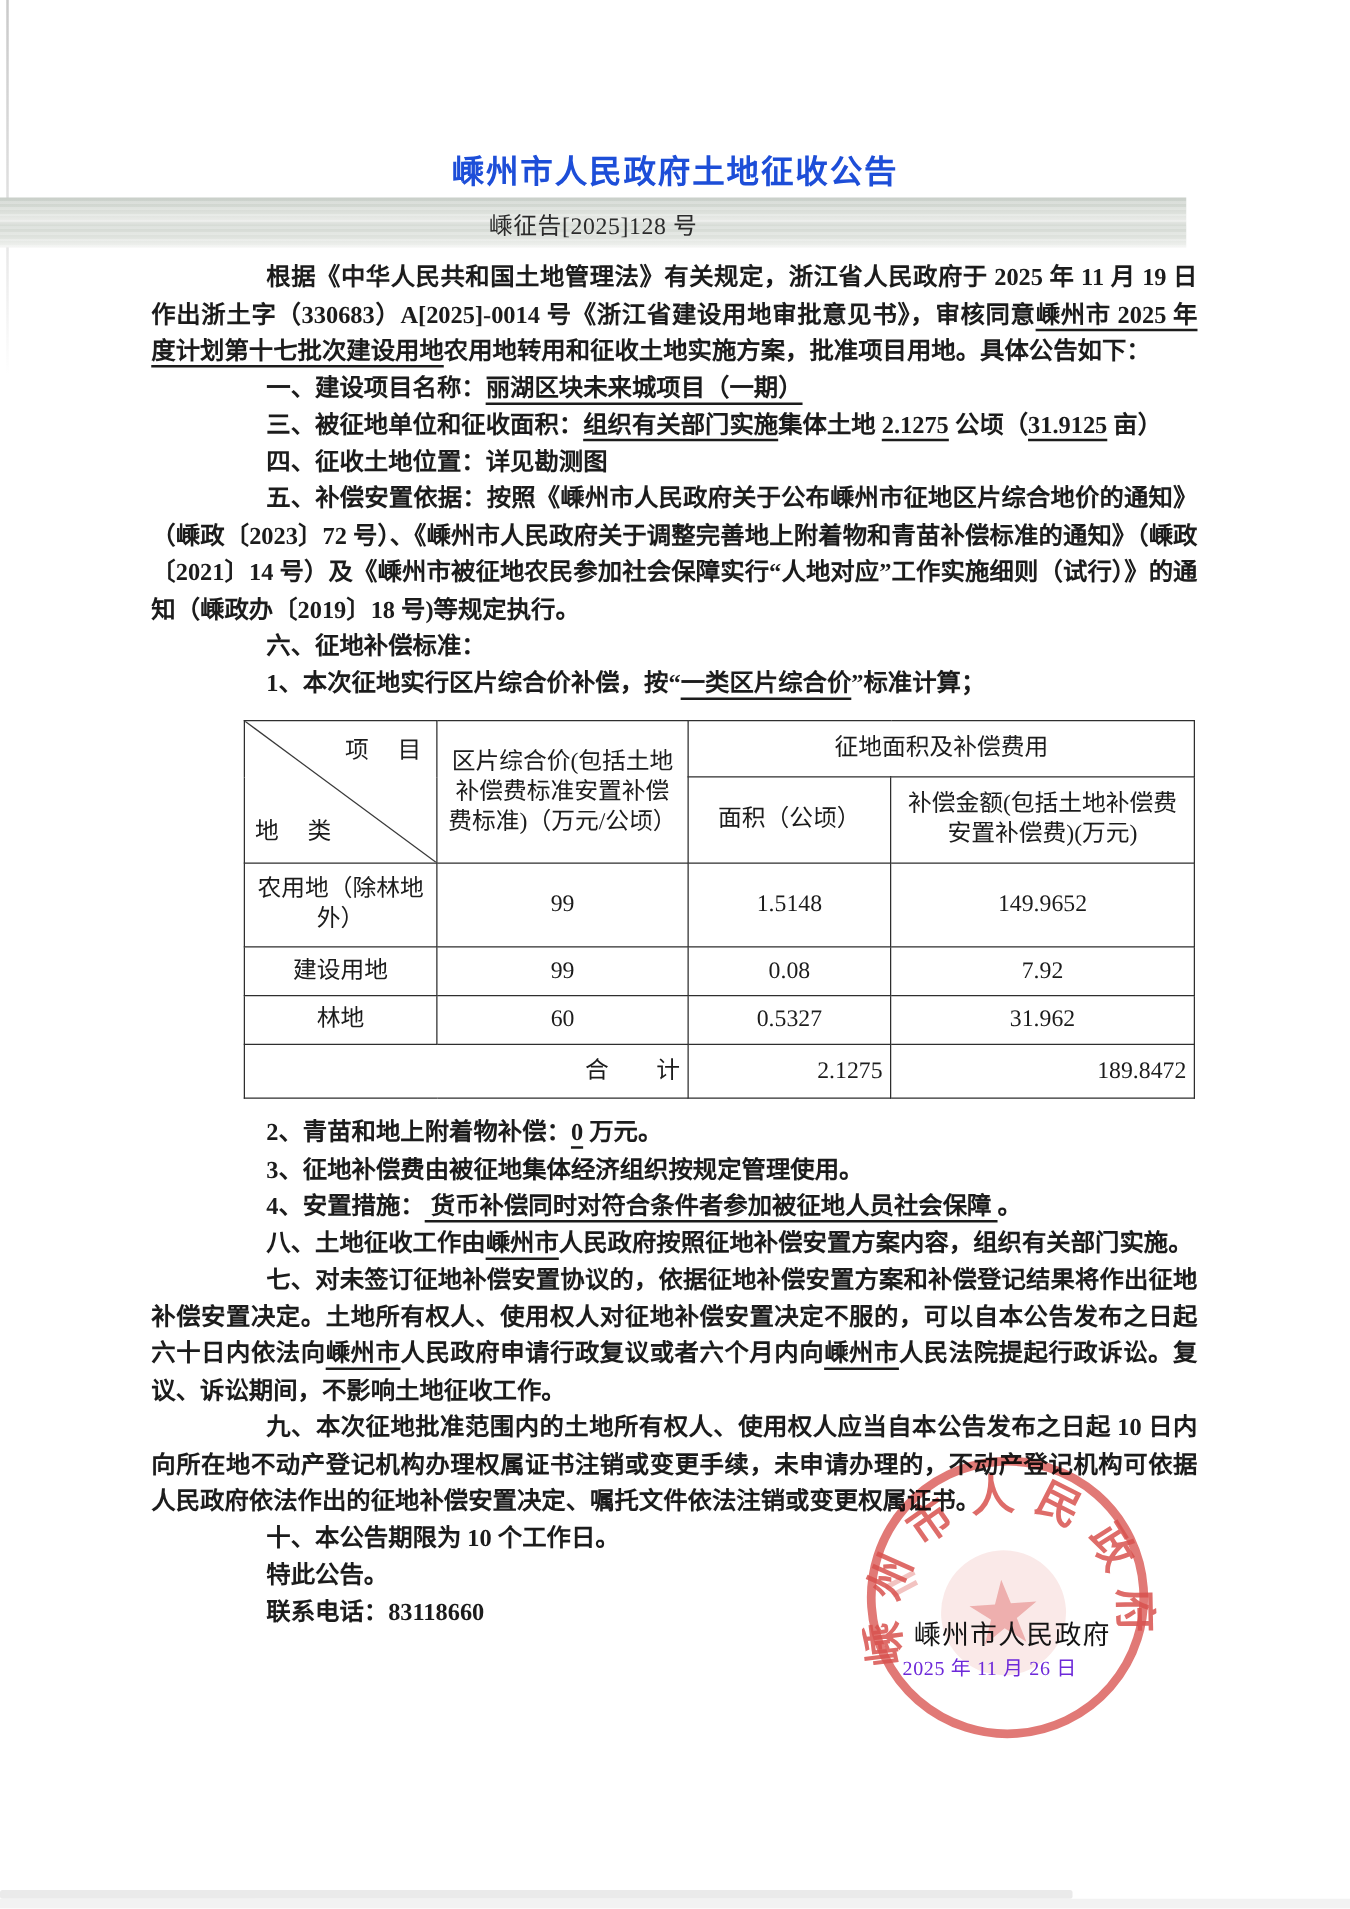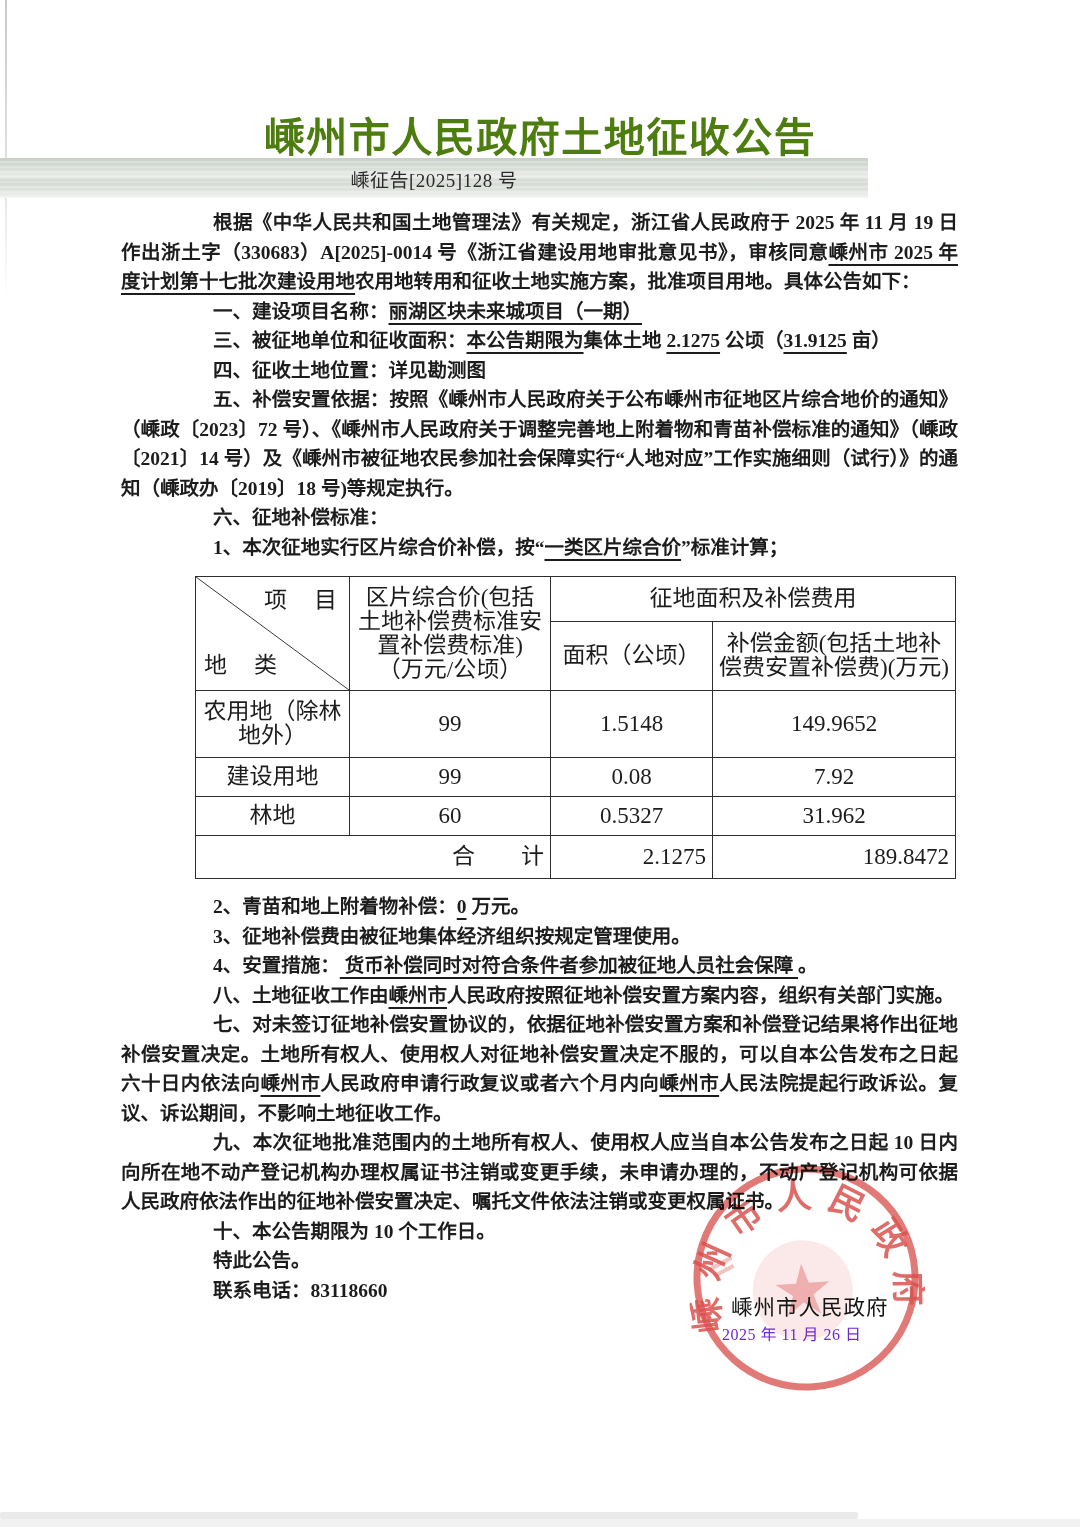--- a/index.html
+++ b/index.html
@@ -25,27 +25,27 @@
   .bottom-band{
     position:absolute;left:0;top:1519px;width:100%;height:8px;
     background:#f2f2f2;z-index:0;
   }
   
   .title{
     margin:118px 0 0 0;
     text-align:center;
     font-family:"DejaVu Sans","Liberation Sans",sans-serif;
     font-weight:900;
-    font-size:41px;line-height:40px;
-    letter-spacing:1.5px;color:#4d7c0f;
+    font-size:26px;line-height:40px;
+    letter-spacing:1.5px;color:#1d4ed8;
   }
   
   .band{
     position:relative;
-    width:868px;height:40px;margin-top:0;
+    width:949px;height:40px;margin-top:0;
     background:
       repeating-linear-gradient(180deg,rgba(255,255,255,0) 0 3px,rgba(255,255,255,.25) 3px 5px),
       linear-gradient(180deg,#c9cfc9 0%,#d6dbd5 22%,#e9ebe8 45%,#d4d9d3 58%,#dee2dd 78%,#f2f3f1 100%);
   }
   .doc-no{
     position:absolute;left:0;right:0;top:7px;
     text-align:center;
     font-size:19px;color:#2b2b2b;letter-spacing:.5px;
   }
   
@@ -62,21 +62,21 @@
     text-decoration:underline;
     text-decoration-thickness:1.5px;
     text-underline-offset:5px;
   }
   
   table.comp{
     border-collapse:collapse;
     margin:14px 0 13px 74px;
     width:760px;
     table-layout:fixed;
-    font-size:23px;line-height:24px;
+    font-size:19px;line-height:24px;
     text-align:center;
   }
   table.comp th,table.comp td{
     border:1.6px solid #2e2e2e;
     font-weight:normal;
     padding:2px 6px;
     vertical-align:middle;
   }
   th.corner{position:relative;padding:0;}
   th.corner svg{position:absolute;left:0;top:0;width:100%;height:100%;}
@@ -112,21 +112,21 @@
 
   <h1 class="title">嵊州市人民政府土地征收公告</h1>
 
   <div class="band">
     <div class="doc-no">嵊征告[2025]128 号</div>
   </div>
 
   <div class="content">
     <p class="para"><span>根据《中华人民共和国土地管理法》有关规定，浙江省人民政府于 2025 年 11 月 19 日作出浙土字（330683）A[2025]-0014 号《浙江省建设用地审批意见书》，审核同意</span><span class="u">嵊州市 2025 年度计划第十七批次建设用地</span><span>农用地转用和征收土地实施方案，批准项目用地。具体公告如下：</span></p>
     <p class="item"><span>一、建设项目名称：</span><span class="u">丽湖区块未来城项目（一期）</span></p>
-    <p class="item"><span>三、被征地单位和征收面积：</span><span class="u">本公告期限为</span><span>集体土地 </span><span class="u">2.1275</span><span> 公顷（</span><span class="u">31.9125</span><span> 亩）</span></p>
+    <p class="item"><span>三、被征地单位和征收面积：</span><span class="u">组织有关部门实施</span><span>集体土地 </span><span class="u">2.1275</span><span> 公顷（</span><span class="u">31.9125</span><span> 亩）</span></p>
     <p class="item"><span>四、征收土地位置：详见勘测图</span></p>
     <p class="para"><span>五、补偿安置依据：按照《嵊州市人民政府关于公布嵊州市征地区片综合地价的通知》（嵊政〔2023〕72 号）、《嵊州市人民政府关于调整完善地上附着物和青苗补偿标准的通知》（嵊政〔2021〕14 号）及《嵊州市被征地农民参加社会保障实行“人地对应”工作实施细则（试行）》的通知（嵊政办〔2019〕18 号)等规定执行。</span></p>
     <p class="item"><span>六、征地补偿标准：</span></p>
     <p class="item"><span>1、本次征地实行区片综合价补偿，按“</span><span class="u">一类区片综合价</span><span>”标准计算；</span></p>
 
     <table class="comp">
       <colgroup>
         <col style="width:154px">
           <col style="width:201px">
           <col style="width:162px">

